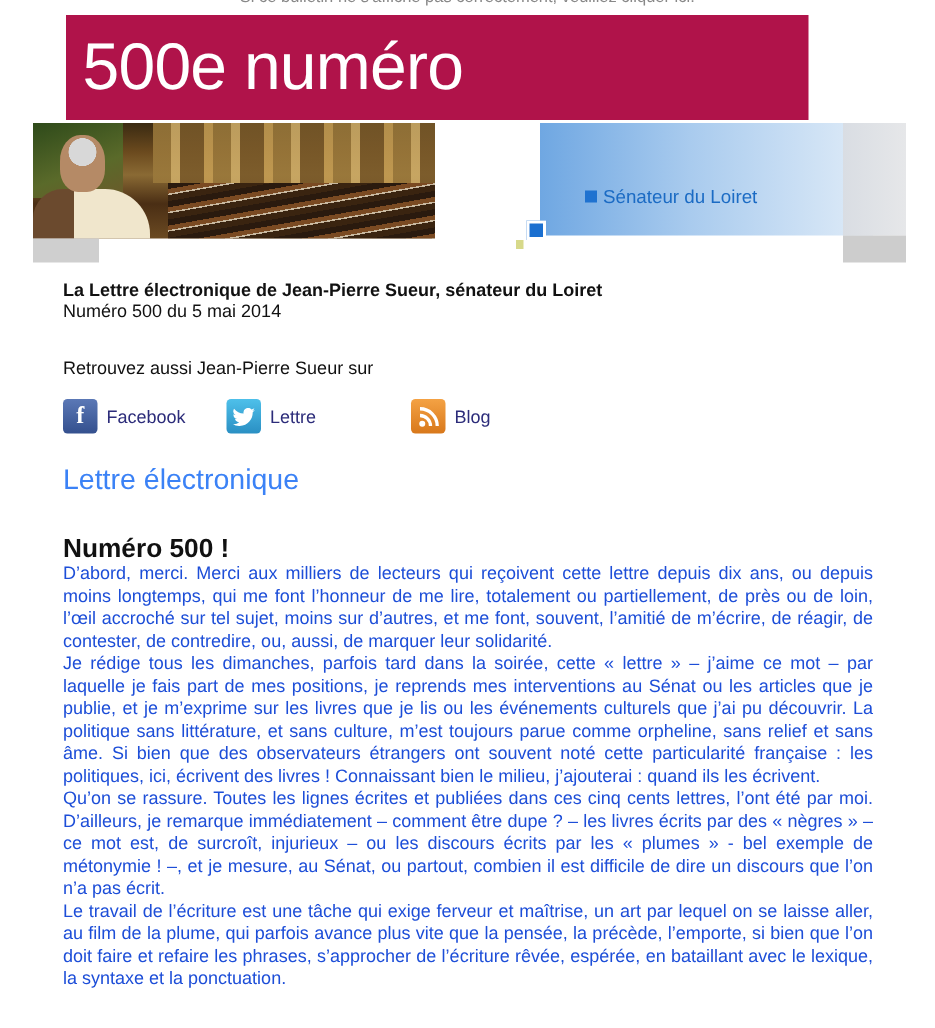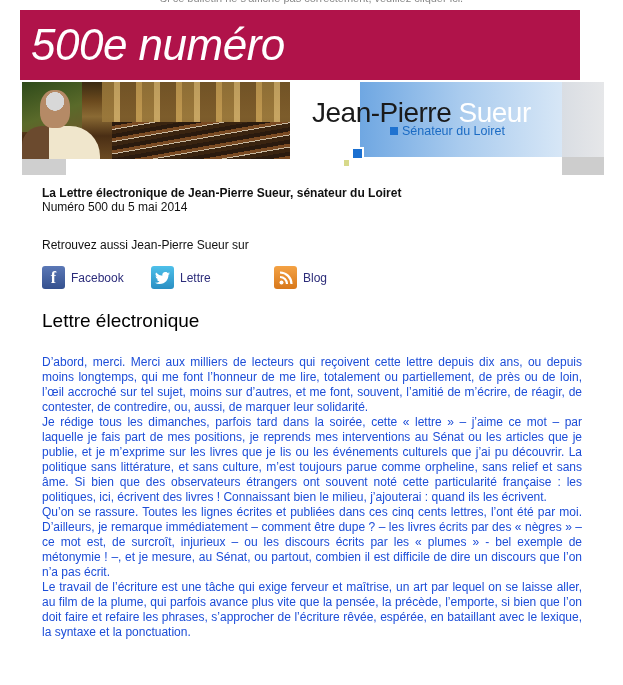--- a/index.html
+++ b/index.html
@@ -1,18 +1,18 @@
 <!DOCTYPE html>
 <html><head>
 <meta charset="utf-8">
 <style>
   html, body { margin:0; padding:0; background:#ffffff; }
   body { width:623px; height:685px; position:relative; overflow:hidden; font-family:"Liberation Sans", sans-serif; color:#111; }
   .notice { position:absolute; top:-8px; left:0; width:623px; text-align:center; font-size:11px; color:#888; }
-  .banner { position:absolute; left:20px; top:10px; width:560px; height:70px; background:#B0134A;font-style:italic; }
+  .banner { position:absolute; left:44px; top:10px; width:495px; height:70px; background:#B0134A; }
   .banner-title { position:absolute; left:11px; top:9px; font-size:44px; color:#ffffff; line-height:52px; letter-spacing:-0.5px; }
   .header { position:absolute; left:22px; top:80px; width:582px; height:96px; }
   .photo { position:absolute; left:0; top:2px; width:268px; height:77px; overflow:hidden;
     background: linear-gradient(180deg, #3a2a12 0%, #6b4a1e 25%, #8a6a34 45%, #4a2e14 70%, #6b4a22 100%); }
   .photo .wall { position:absolute; left:80px; top:0; width:188px; height:40px;
     background: repeating-linear-gradient(90deg, #9c7a3c 0 12px, #d2b06a 12px 18px, #7a5a2a 18px 34px, #c8a055 34px 40px); opacity:0.85; }
   .photo .seats { position:absolute; left:90px; top:40px; width:178px; height:37px;
     background: repeating-linear-gradient(170deg, #2a1a0e 0 4px, #7a4a22 4px 7px, #c9b9a0 7px 8px, #3a2410 8px 12px); }
   .photo .greenery { position:absolute; left:0; top:0; width:60px; height:50px; background: linear-gradient(160deg,#2e4a1a,#5a6a2a 60%,#6b5a2a); }
   .photo .person-head { position:absolute; left:18px; top:8px; width:30px; height:38px; border-radius:45% 45% 40% 40%; background: radial-gradient(circle at 50% 30%, #d8d8d8 0 30%, #b58a66 31% 100%); }
@@ -32,21 +32,21 @@
   .lettre-title { font-weight:bold; }
   .issue-line { margin-bottom:24px; }
   .social-intro { margin-bottom:14px; }
   .social { position:absolute; left:42px; top:265px; height:25px; width:400px; }
   .soc { position:absolute; top:0; height:25px; display:flex; align-items:center; cursor:pointer; }
   .soc .ico { width:23px; height:23px; border-radius:3px; display:flex; align-items:center; justify-content:center; color:#fff; font-weight:bold; margin-right:6px; }
   .soc .lbl { font-size:12px; color:#2c2c7a; }
   .ico.fb { background: linear-gradient(180deg,#5b78b6,#34508e); font-size:16px; font-family:"Liberation Serif", serif; }
   .ico.tw { background: linear-gradient(180deg,#4ec0ea,#2a8fc3); font-size:12px; }
   .ico.rss { background: linear-gradient(180deg,#f4a244,#d8781b); }
-  .section-title { position:absolute; left:42px; top:310px; font-size:19px; color:#000000; }
+  .section-title { position:absolute; left:42px; top:310px; font-size:19px; color:#3b82f6; }
   .article { position:absolute; left:42px; top:355px; width:540px; }
   .article-title { font-size:17.5px; font-weight:bold; color:#111; line-height:20px; margin-bottom:0px; }
   .para { font-size:12px; line-height:15px; text-align:justify; color:#1d4ed8; margin:0; }
 </style>
 </head>
 <body>
 
 <div class="notice">Si ce bulletin ne s'affiche pas correctement, veuillez cliquer ici.</div>
 
 <div class="banner">
@@ -58,24 +58,20 @@
     <div class="greenery"></div>
     <div class="wall"></div>
     <div class="seats"></div>
     <div class="person-body"></div>
     <div class="person-head"></div>
   </div>
   <div class="gray-left"></div>
   <div class="blue-box"></div>
   <div class="gray-right"></div>
   <div class="gray-right2"></div>
-  <div class="name-text">
-    <span>Jean-Pierre</span>
-    <span class="last">Sueur</span>
-  </div>
   <div class="subtitle">
     <span class="sq"></span><span>Sénateur du Loiret</span>
   </div>
   <div class="sq-blue"></div>
   <div class="sq-yellow"></div>
 </div>
 
 <div class="content">
   <div class="lettre-title">La Lettre électronique de Jean-Pierre Sueur, sénateur du Loiret</div>
   <div class="issue-line">Numéro 500 du 5 mai 2014</div>
@@ -103,17 +99,18 @@
           <path d="M1 1.5a11.5 11.5 0 0 1 11.5 11.5" stroke="#fff" stroke-width="2.2" fill="none"></path>
         </svg>
     </span>
     <span class="lbl">Blog</span>
   </div>
 </div>
 
 <div class="section-title">Lettre électronique</div>
 
 <div class="article">
+  <div class="article-title">Numéro 500 !</div>
   <p class="para">D’abord, merci. Merci aux milliers de lecteurs qui reçoivent cette lettre depuis dix ans, ou depuis moins longtemps, qui me font l’honneur de me lire, totalement ou partiellement, de près ou de loin, l’œil accroché sur tel sujet, moins sur d’autres, et me font, souvent, l’amitié de m’écrire, de réagir, de contester, de contredire, ou, aussi, de marquer leur solidarité.</p>
   <p class="para">Je rédige tous les dimanches, parfois tard dans la soirée, cette « lettre » – j’aime ce mot – par laquelle je fais part de mes positions, je reprends mes interventions au Sénat ou les articles que je publie, et je m’exprime sur les livres que je lis ou les événements culturels que j’ai pu découvrir. La politique sans littérature, et sans culture, m’est toujours parue comme orpheline, sans relief et sans âme. Si bien que des observateurs étrangers ont souvent noté cette particularité française : les politiques, ici, écrivent des livres ! Connaissant bien le milieu, j’ajouterai : quand ils les écrivent.</p>
   <p class="para">Qu’on se rassure. Toutes les lignes écrites et publiées dans ces cinq cents lettres, l’ont été par moi. D’ailleurs, je remarque immédiatement – comment être dupe ? – les livres écrits par des « nègres » – ce mot est, de surcroît, injurieux – ou les discours écrits par les « plumes » - bel exemple de métonymie ! –, et je mesure, au Sénat, ou partout, combien il est difficile de dire un discours que l’on n’a pas écrit.</p>
   <p class="para">Le travail de l’écriture est une tâche qui exige ferveur et maîtrise, un art par lequel on se laisse aller, au film de la plume, qui parfois avance plus vite que la pensée, la précède, l’emporte, si bien que l’on doit faire et refaire les phrases, s’approcher de l’écriture rêvée, espérée, en bataillant avec le lexique, la syntaxe et la ponctuation.</p>
 </div>
 
 </body></html>

